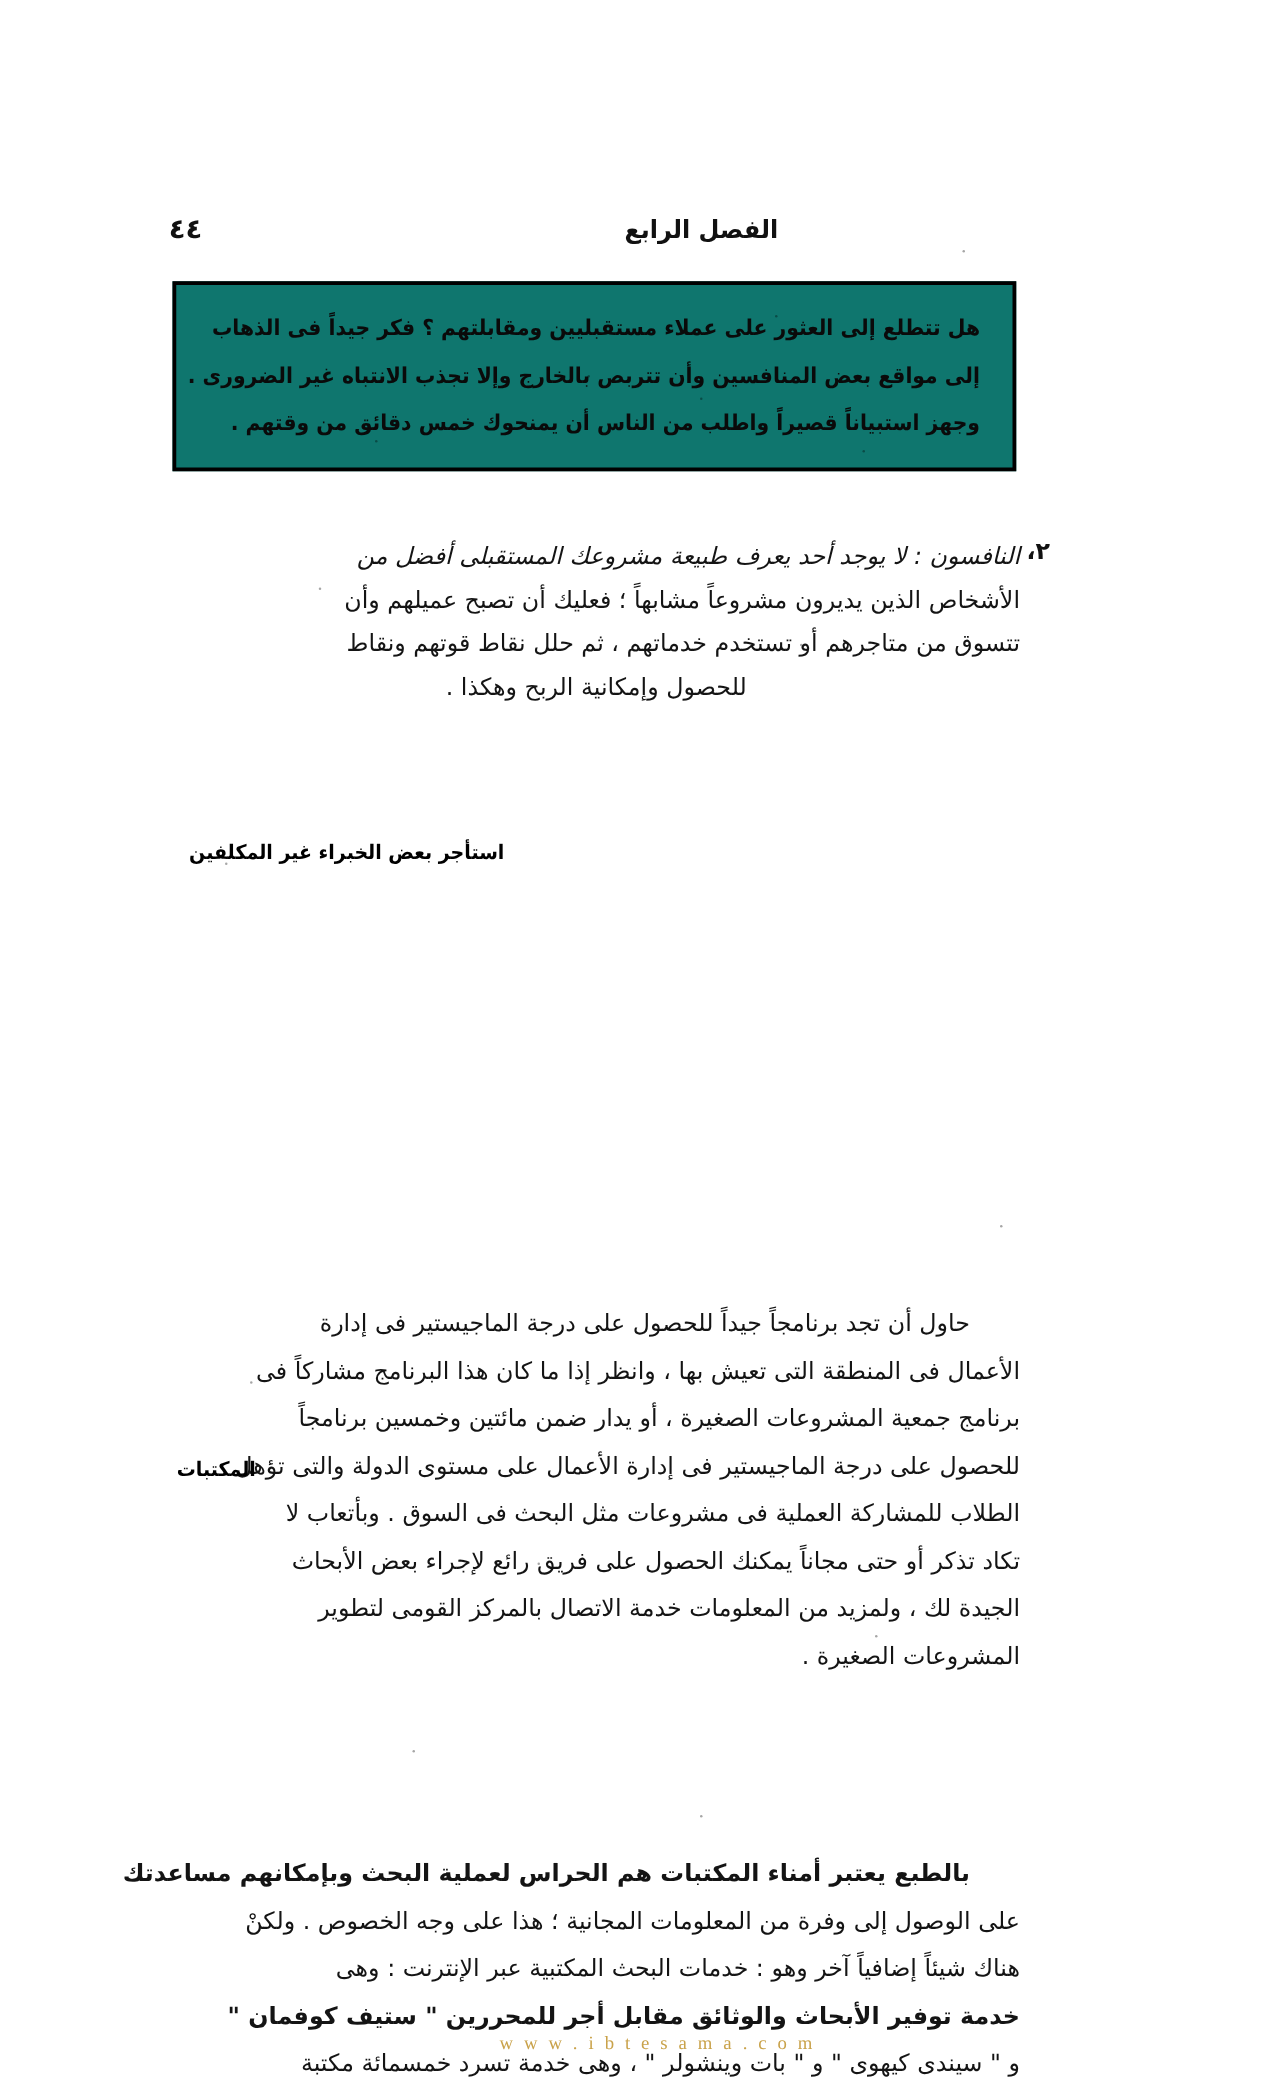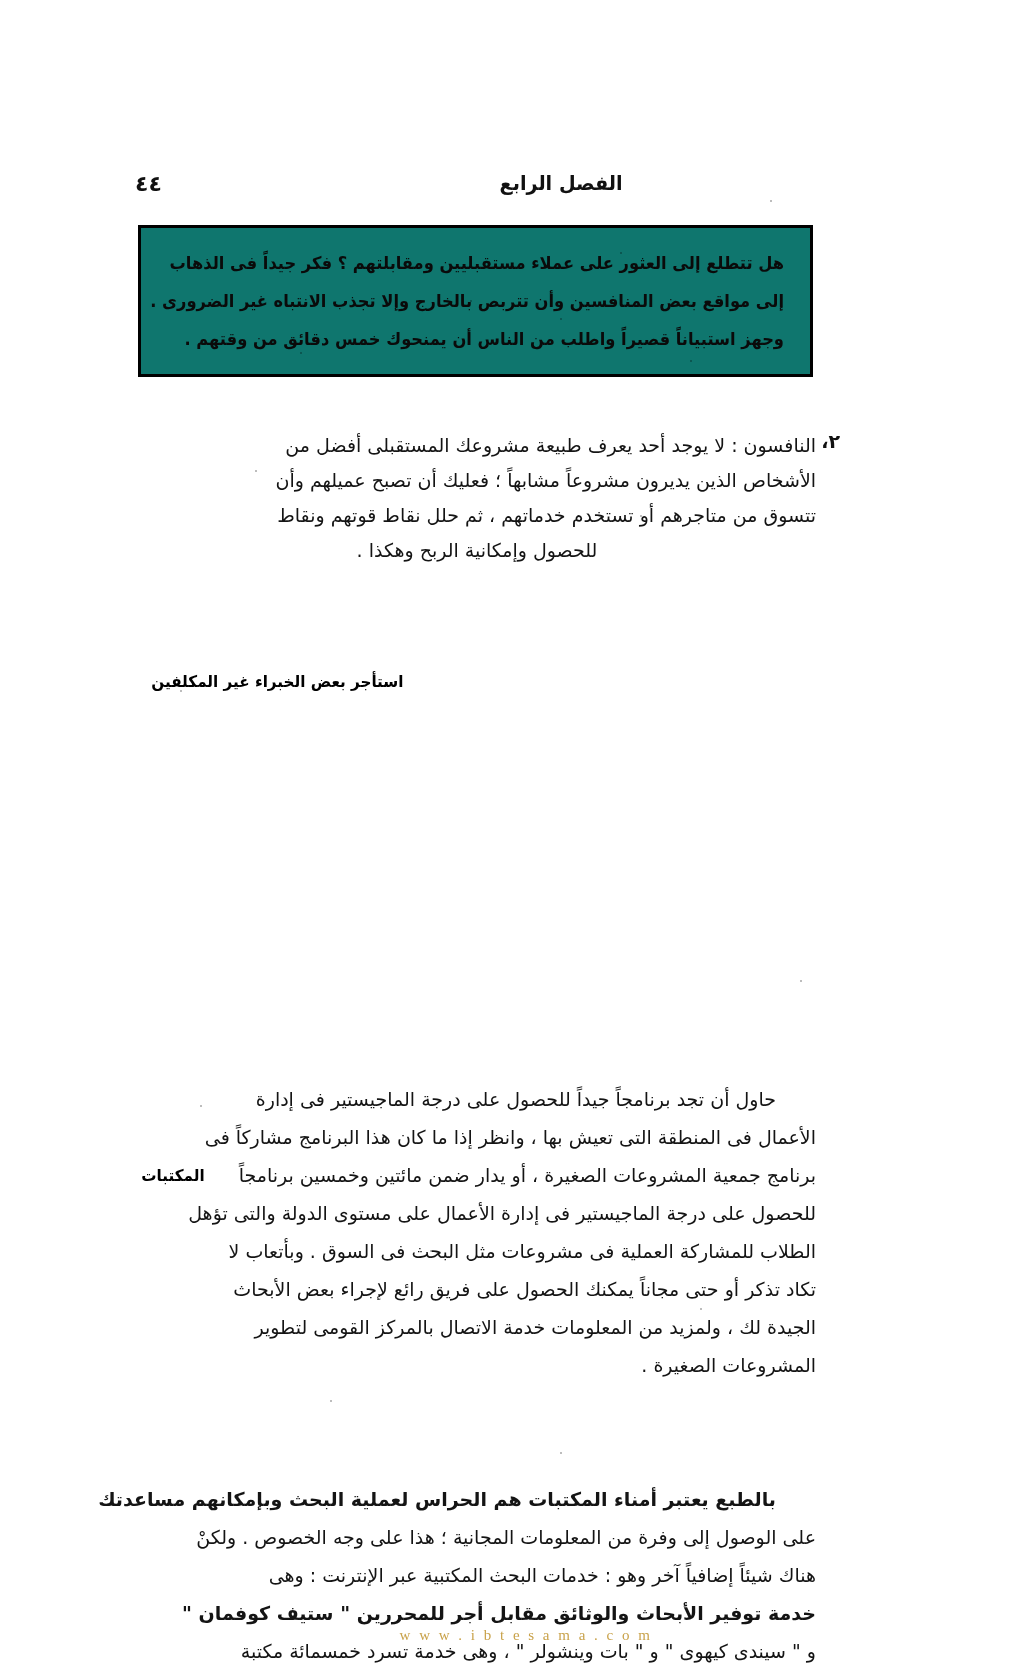--- a/index.html
+++ b/index.html
@@ -124,21 +124,21 @@
   #heading-experts { top: 672px; text-align: left; }
   #heading-libraries { top: 1166px; text-align: left; }
 
   
   .para {
     position: absolute;
     left: 138px;
     width: 678px;
     direction: rtl;
   }
-  #para-experts   { top: 1040px; margin-top: 40px; }
+  #para-experts   { top: 1040px; }
   #para-libraries { top: 1480px; }
 
   .para .body-line { line-height: 38px; }
 
   
   .footer-watermark {
     position: absolute;
     bottom: 36px;
     left: 16px;
     width: 100%;
@@ -174,21 +174,21 @@
   <div class="callout-box" style="border-color: rgb(0, 0, 0); border-width: 3px;">
     <div class="callout-inner">
       <div class="callout-line">هل تتطلع إلى العثور على عملاء مستقبليين ومقابلتهم ؟ فكر جيداً فى الذهاب</div>
       <div class="callout-line">إلى مواقع بعض المنافسين وأن تتربص بالخارج وإلا تجذب الانتباه غير الضرورى .</div>
       <div class="callout-line">وجهز استبياناً قصيراً واطلب من الناس أن يمنحوك خمس دقائق من وقتهم .</div>
     </div>
   </div>
 
   <div class="list-item">
     <span class="marker">٢،</span>
-    <div class="body-line" style="text-align:justify;">النافسون : لا يوجد أحد يعرف طبيعة مشروعك المستقبلى أفضل من</div>
+    <div class="body-line" style="text-align:justify;font-style:italic;">النافسون : لا يوجد أحد يعرف طبيعة مشروعك المستقبلى أفضل من</div>
     <div class="body-line">الأشخاص الذين يديرون مشروعاً مشابهاً ؛ فعليك أن تصبح عميلهم وأن</div>
     <div class="body-line">تتسوق من متاجرهم أو تستخدم خدماتهم ، ثم حلل نقاط قوتهم ونقاط</div>
     <div class="body-line" style="text-align:center;">للحصول وإمكانية الربح وهكذا .</div>
   </div>
 
   <div class="section-heading" id="heading-experts">
     <span class="hd-text">استأجر بعض الخبراء غير المكلفين</span>
   </div>
 
   <div class="para" id="para-experts">

